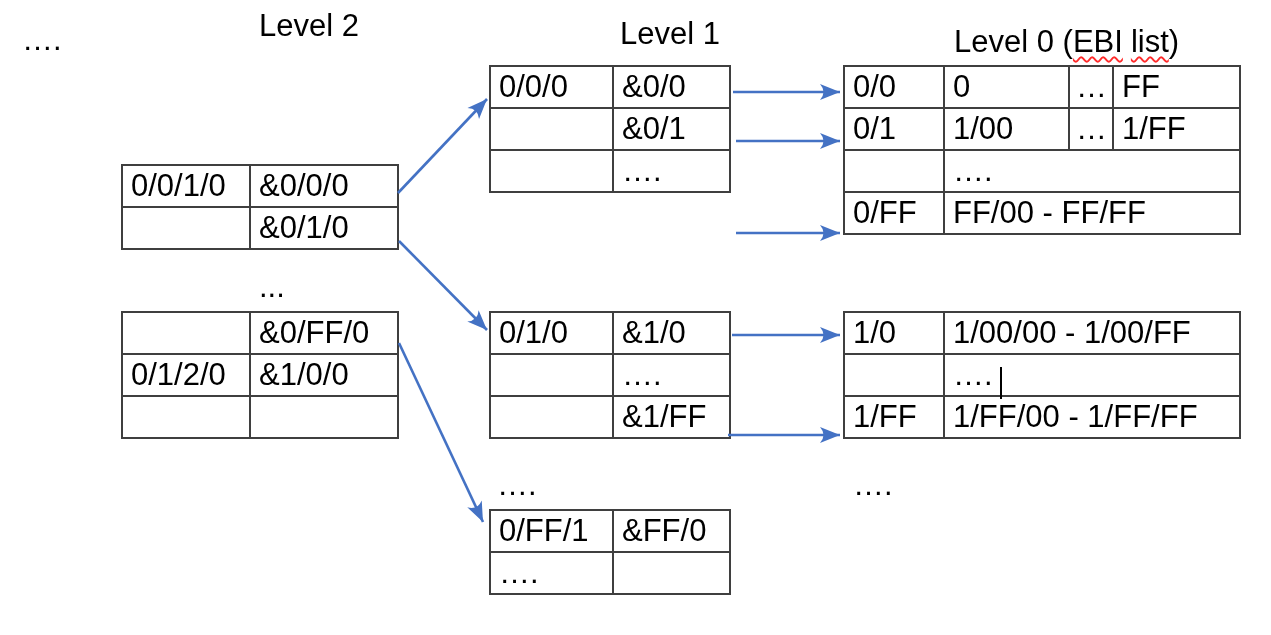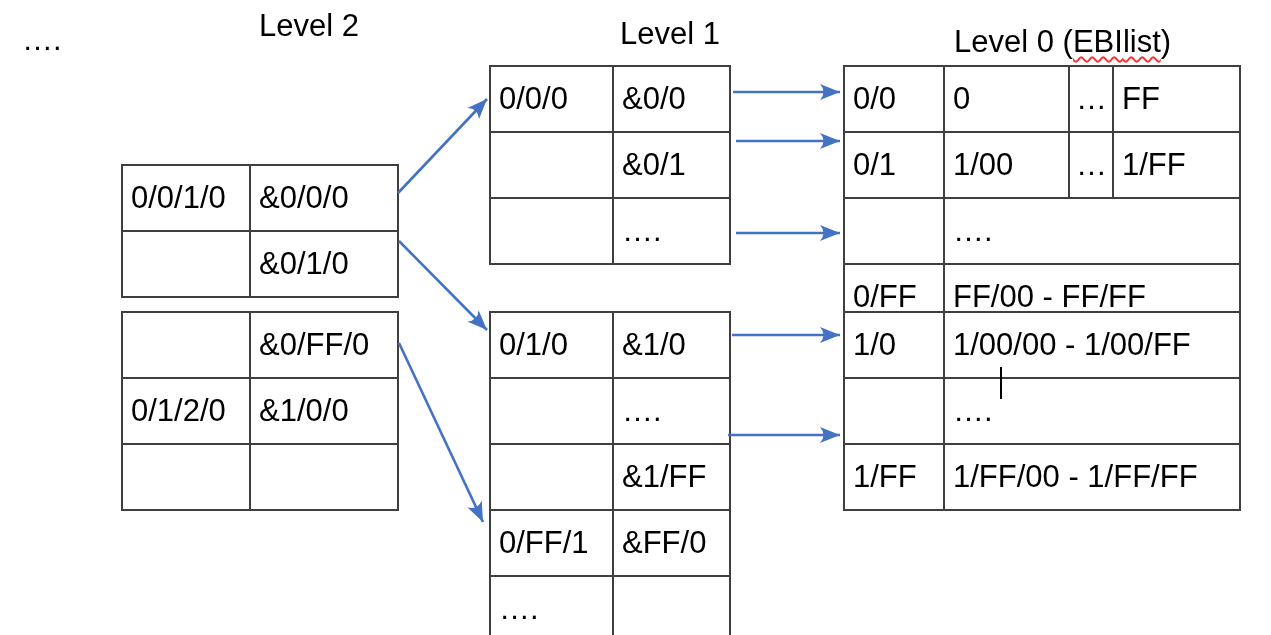--- a/index.html
+++ b/index.html
@@ -27,28 +27,28 @@
     white-space: nowrap;
     color: var(--text);
   }
   .misspell {
     text-decoration-line: underline;
     text-decoration-style: wavy;
     text-decoration-color: var(--squiggle);
     text-decoration-thickness: 1.5px;
     text-underline-offset: 4px;
   }
-  .word-gap { }
+  .word-gap { margin-left: 8px; }
   table.tbl {
     position: absolute;
     border-collapse: collapse;
     table-layout: fixed;
     background: var(--bg);
   }
-  table.tbl tr { height: 66px; }
+  table.tbl tr { height: 42px; }
   table.tbl td {
     border: 2px solid var(--border);
     font-size: 31px;
     line-height: 36px;
     padding: 0 2px 0 8px;
     vertical-align: middle;
     white-space: nowrap;
     overflow: hidden;
   }
   table.tbl td.c-narrow { padding-left: 6px; }

